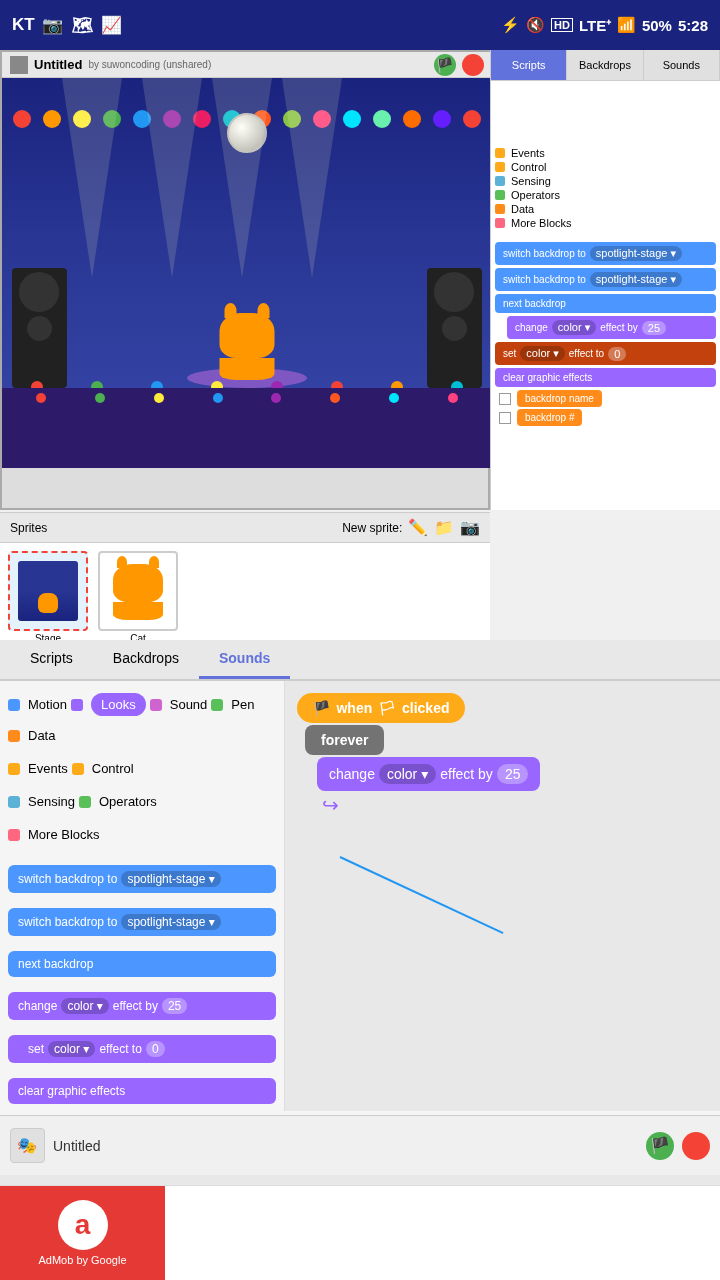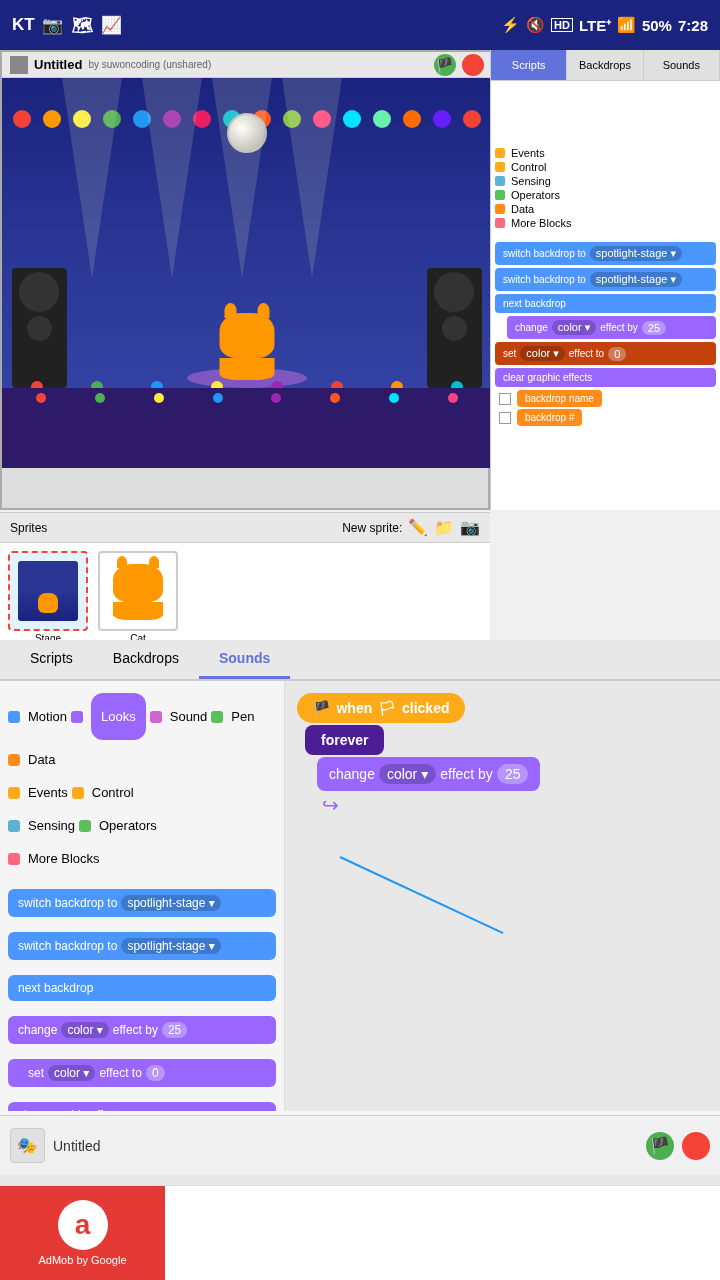--- a/index.html
+++ b/index.html
@@ -439,21 +439,21 @@
     <span>🗺</span>
     <span>📈</span>
   </div>
   <div class="status-right">
     <span>⚡</span>
     <span>🔇</span>
     <span style="font-size:11px;border:1px solid white;padding:0 2px;">HD</span>
     <span>LTE⁺</span>
     <span>📶</span>
     <span>50%</span>
-    <span>7:28</span>
+    <span>5:28</span>
   </div>
 </div>
 
 <div class="scratch-editor">
 
   <div class="stage-area">
     <div class="stage-header">
       <span style="width:18px;height:18px;background:#888;display:inline-block;margin-right:6px;"></span>
       <span style="font-weight:bold;font-size:13px;">Untitled</span>
       <span style="font-size:10px;color:#666;margin-left:6px;">by suwoncoding (unshared)</span>
@@ -649,21 +649,21 @@
 
     <div class="block-categories">
 
       <div style="display:flex;flex-wrap:wrap;gap:4px;margin-bottom:10px;">
         <div class="block-cat-item">
           <div class="block-cat-dot" style="background:#4c97ff;"></div>
           <span class="block-cat-label">Motion</span>
         </div>
         <div class="block-cat-item">
           <div class="block-cat-dot" style="background:#9966ff;"></div>
-          <span class="block-cat-label" style="background:#9966ff;color:white;padding:16px 10px;border-radius:12px;">Looks</span>
+          <span class="block-cat-label" style="background:#9966ff;color:white;padding:4px 10px;border-radius:12px;">Looks</span>
         </div>
         <div class="block-cat-item">
           <div class="block-cat-dot" style="background:#cf63cf;"></div>
           <span class="block-cat-label">Sound</span>
         </div>
         <div class="block-cat-item">
           <div class="block-cat-dot" style="background:#59c059;"></div>
           <span class="block-cat-label">Pen</span>
         </div>
         <div class="block-cat-item">
@@ -724,21 +724,21 @@
       <div style="margin-bottom:2px;">
         <div style="display:inline-flex;align-items:center;gap:6px;background:#ffab19;padding:7px 16px;border-radius:20px;color:white;font-size:14px;font-weight:bold;">
           <span>🏴</span>
           <span>when</span>
           <span>🏳</span>
           <span>clicked</span>
         </div>
       </div>
 
       <div style="margin-left:8px;margin-bottom:2px;">
-        <div style="display:inline-flex;align-items:center;background:#4c1d95;padding:7px 16px;border-radius:8px;color:white;font-size:14px;font-weight:bold;">
+        <div style="display:inline-flex;align-items:center;background:#737373;padding:7px 16px;border-radius:8px;color:white;font-size:14px;font-weight:bold;">
           <span>forever</span>
         </div>
       </div>
 
       <div style="margin-left:20px;margin-bottom:2px;">
         <div style="display:inline-flex;align-items:center;gap:4px;background:#9966ff;padding:7px 12px;border-radius:8px;color:white;font-size:14px;">
           <span>change</span>
           <span style="background:rgba(0,0,0,0.2);padding:2px 8px;border-radius:10px;">color ▾</span>
           <span>effect by</span>
           <span style="background:rgba(255,255,255,0.3);padding:2px 8px;border-radius:10px;">25</span>

